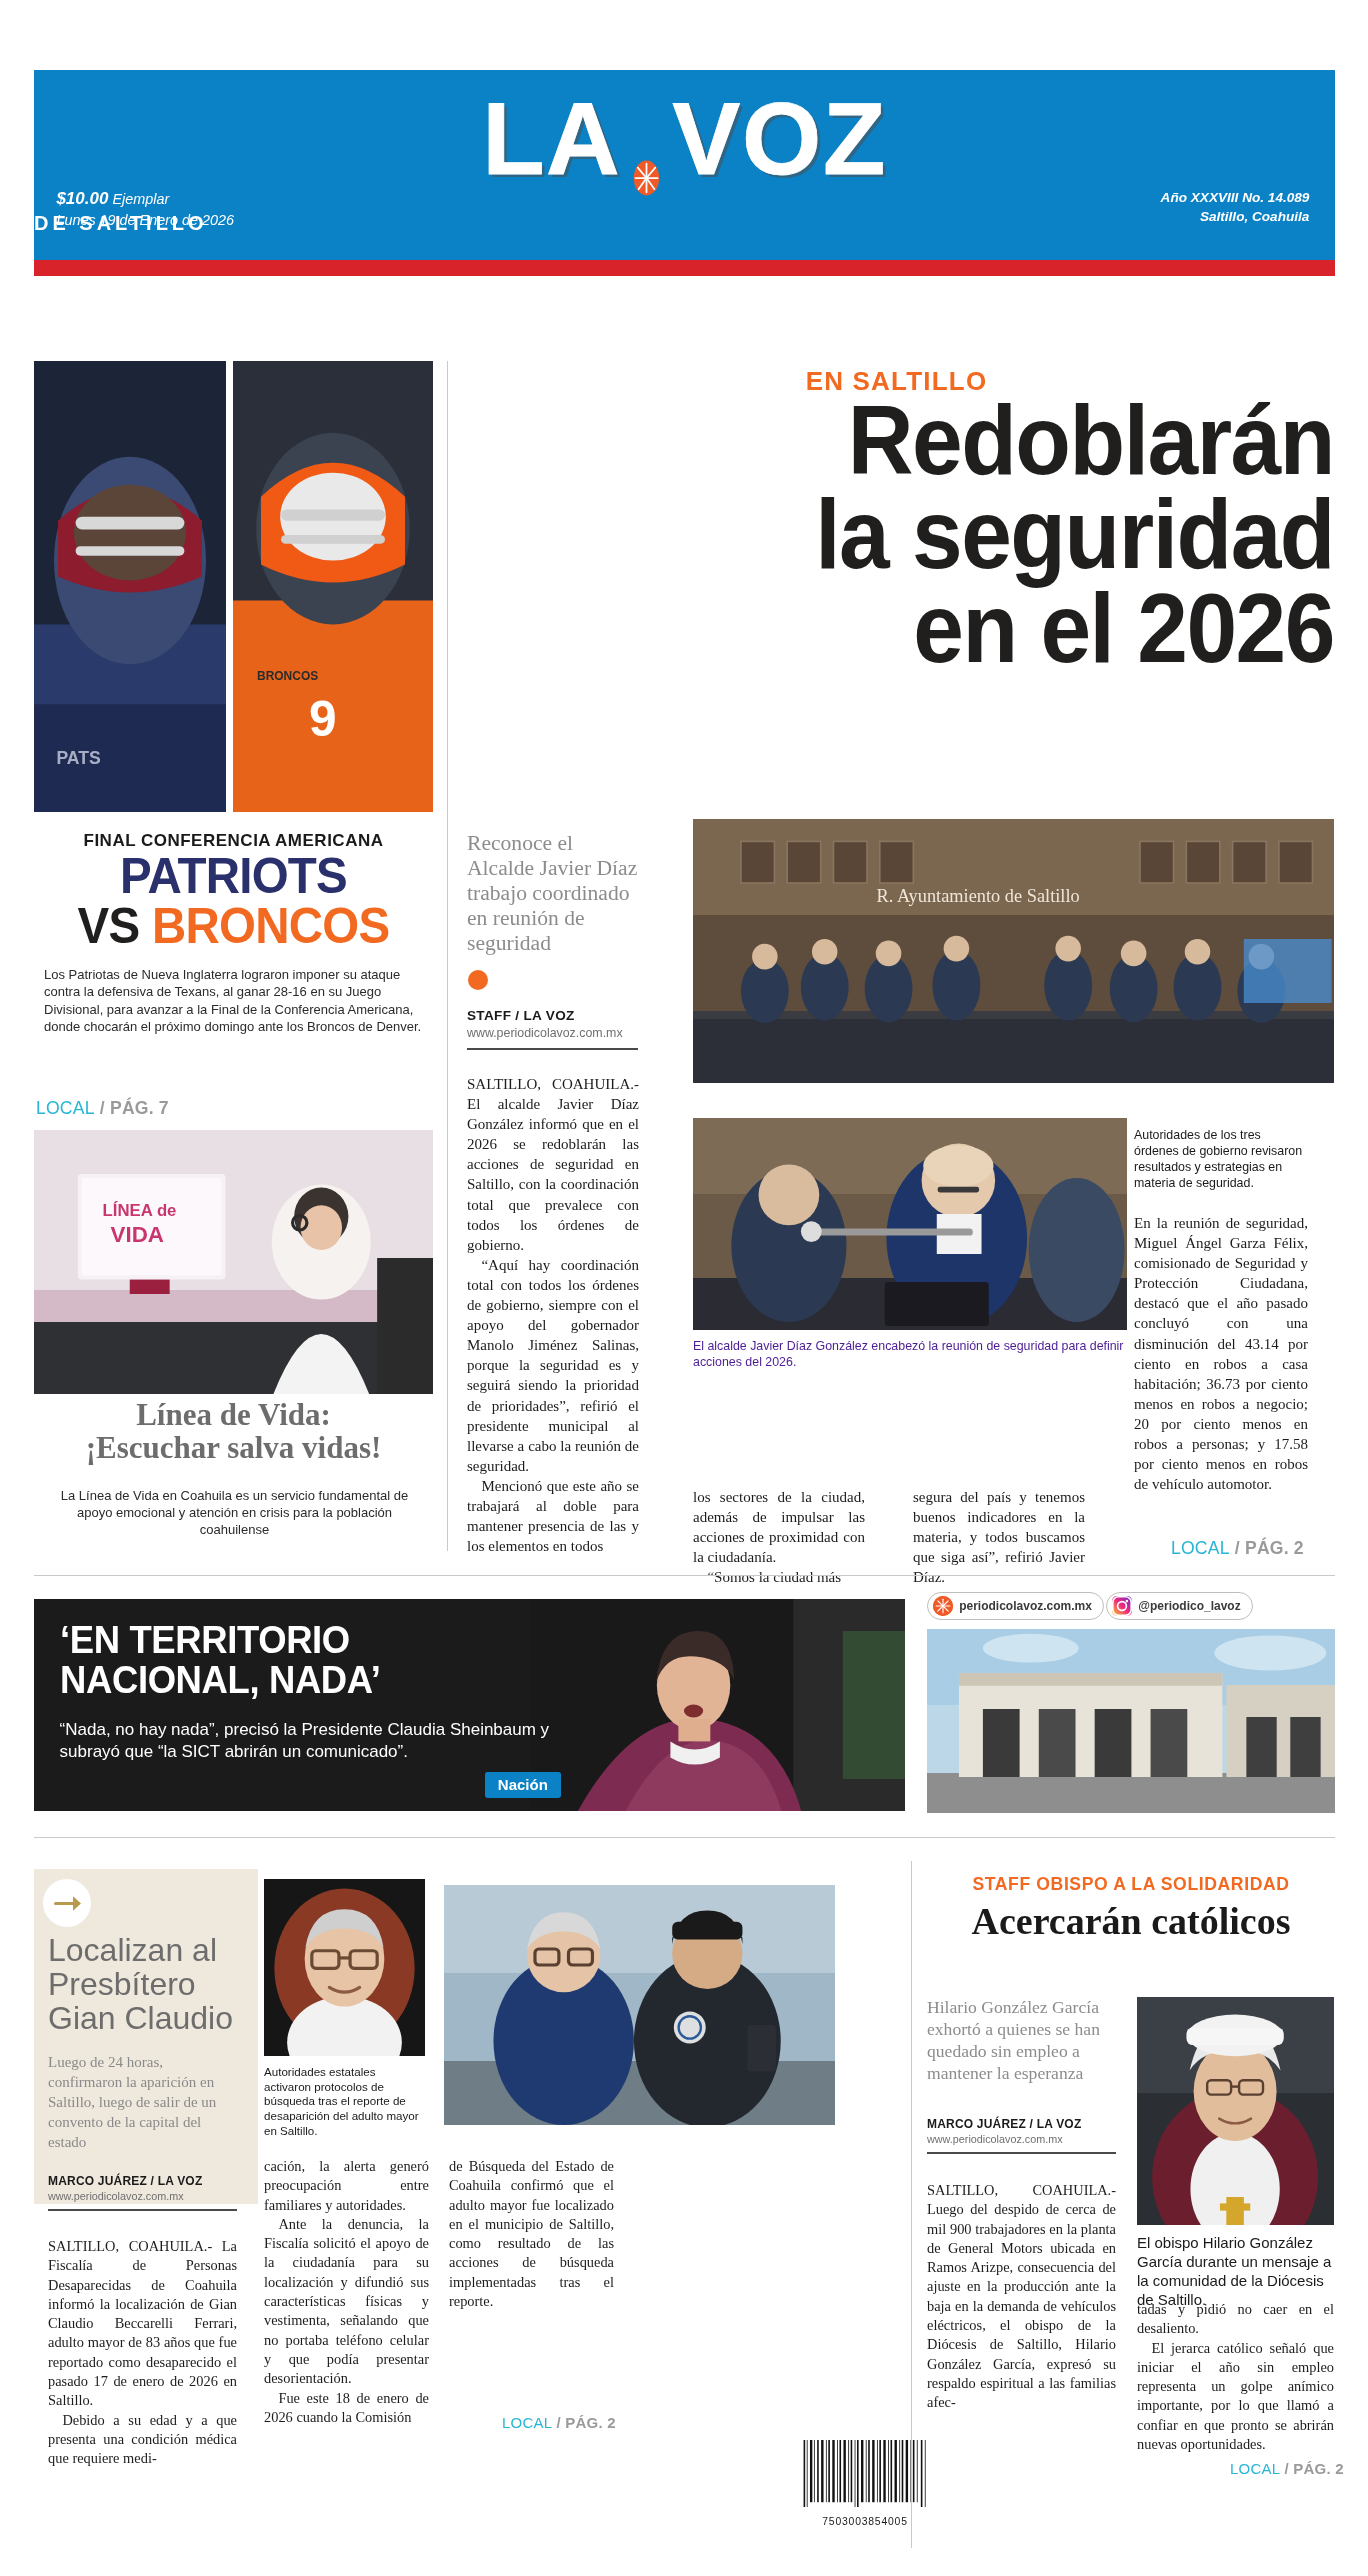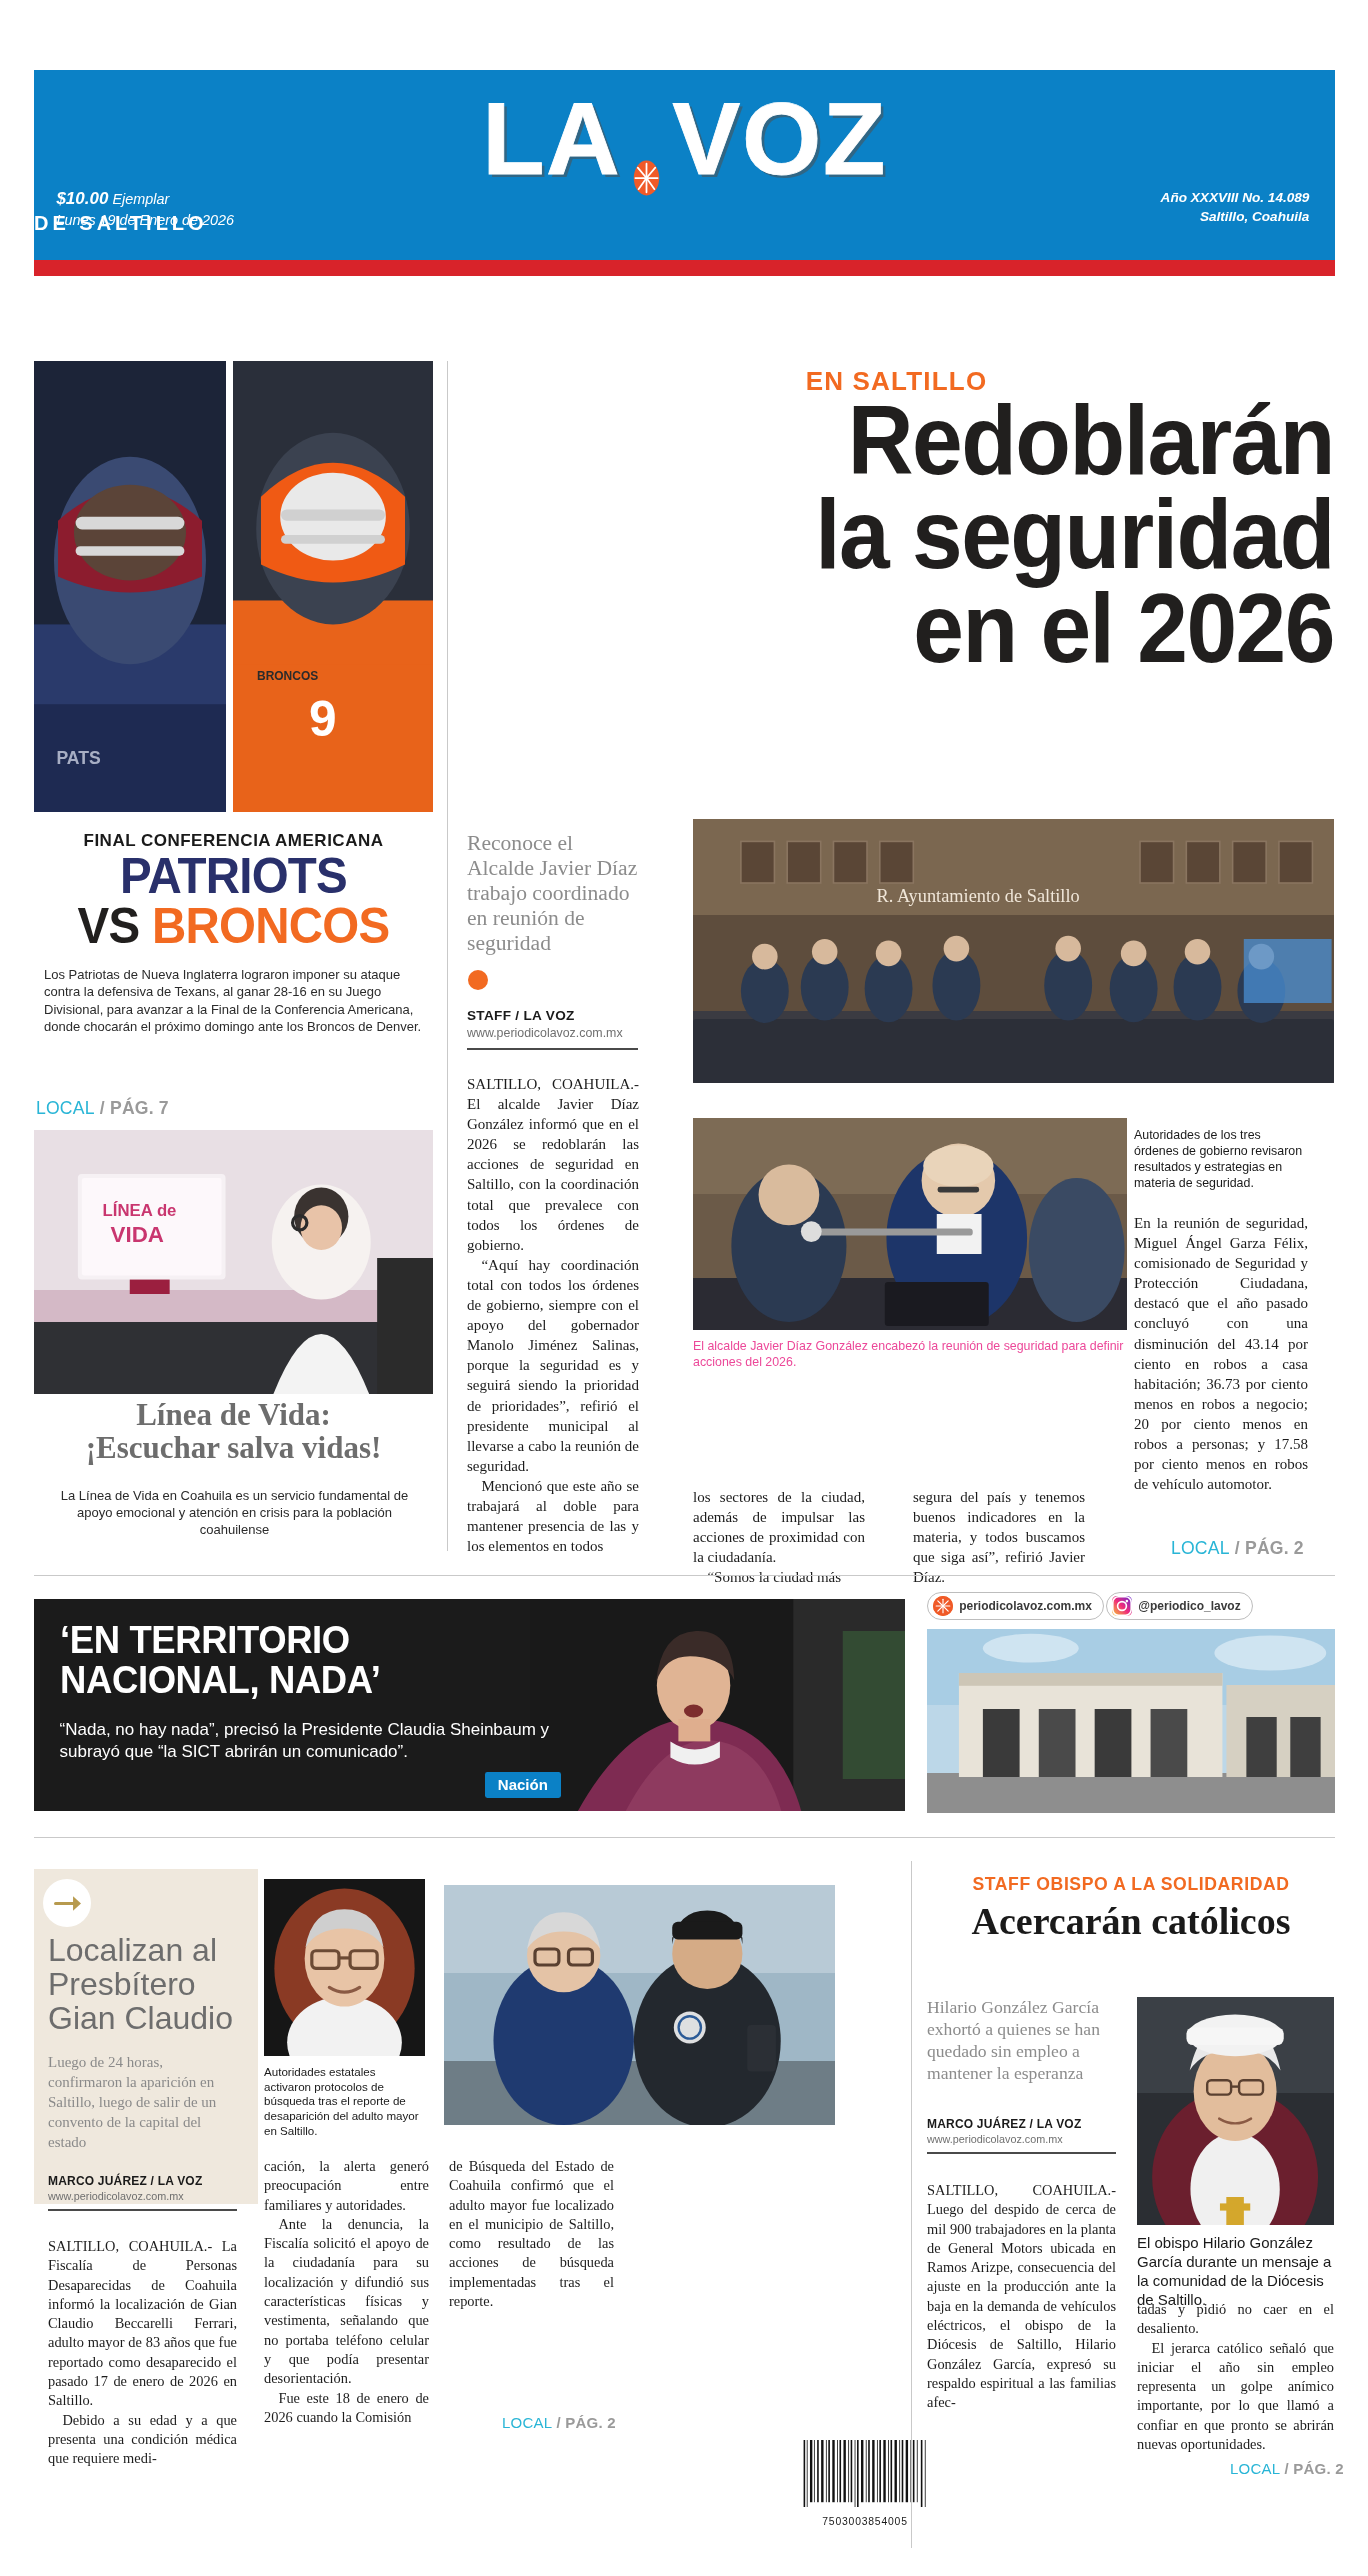--- a/index.html
+++ b/index.html
@@ -153,21 +153,21 @@
 
   .col-a { left:467px; top:1074px; width:172px; }
   .col-b { left:693px; top:1487px; width:172px; }
   .col-c1 { left:913px; top:1487px; width:172px; }
   .col-d { left:1134px; top:1213px; width:174px; }
 
   .mid-photo { left:693px; top:819px; width:641px; height:264px; }
   .mid-photo2 { left:693px; top:1118px; width:434px; height:212px; }
   .capt-mid {
     position:absolute; left:693px; top:1339px; width:434px;
-    font-size:12.4px; line-height:1.26; color:#ec4899;
+    font-size:12.4px; line-height:1.26; color:#4c1d95;
   }
   .capt-right {
     position:absolute; left:1134px; top:1128px; width:174px;
     font-size:12.4px; line-height:1.28; color:#1a1a1a;
   }
   .pagref-2 { position:absolute; left:1171px; top:1538px; }
 
   
   .banner {
     position:absolute; left:34px; top:1599px; width:871px; height:212px;

